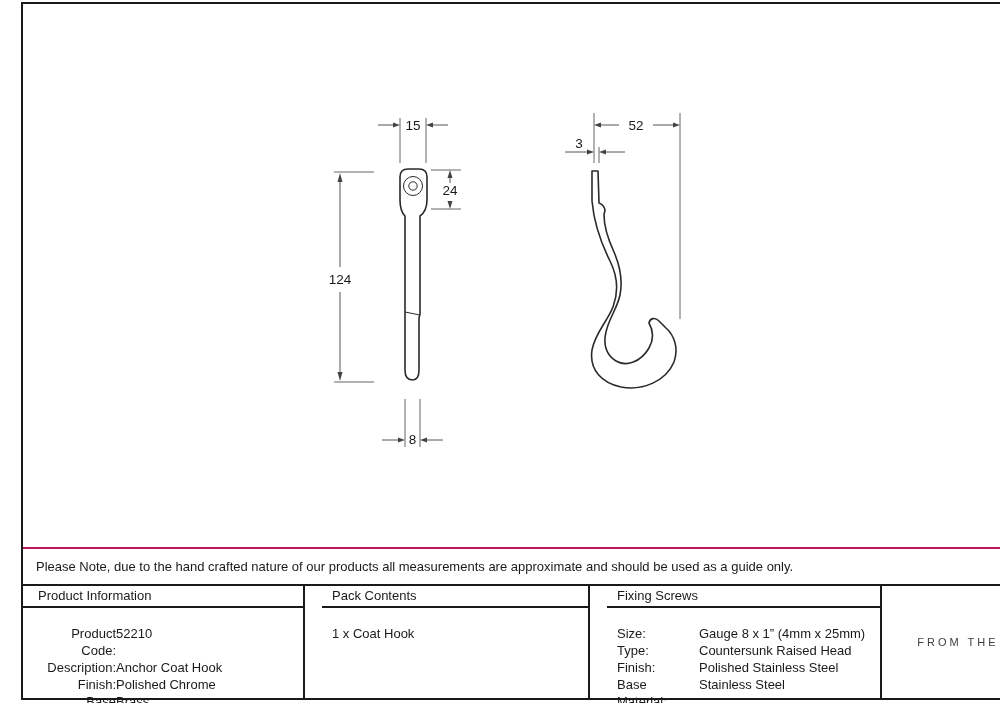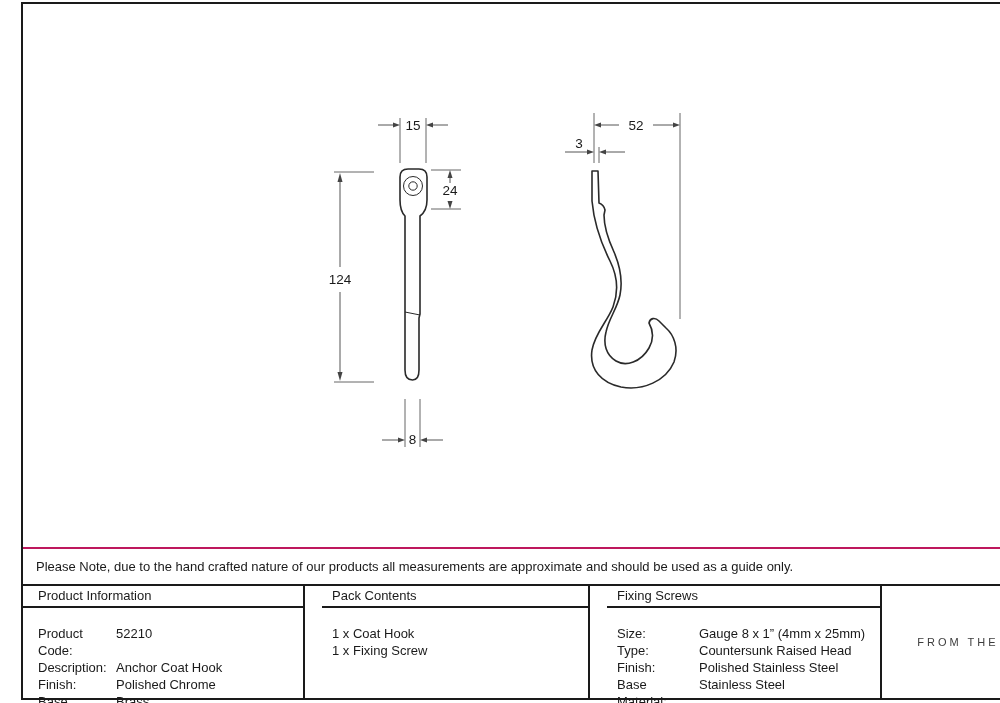--- a/index.html
+++ b/index.html
@@ -20,21 +20,21 @@
   .col-product{width:280px;}
   .col-pack{width:266px;}
   .col-screws{width:273px;}
   .col-logo{flex:1;align-items:center;justify-content:center;flex-direction:row;gap:28px;}
   .col-header{flex:none;height:20px;line-height:20px;border-bottom:2px solid #1a1a1a;font-size:13px;padding-left:10px;}
   .col-product .col-header{padding-left:15px;}
   .col-body{flex:1;padding-top:7px;font-size:13px;line-height:17px;}
   .col-product .col-body{padding-left:15px;}
   .col-pack .col-body,.col-screws .col-body{padding-left:10px;}
   .kv{display:flex;}
-  .col-product .kv .k{width:78px;flex:none;}
+  .col-product .kv .k{width:78px;flex:none;text-align:right;}
   .col-screws .kv .k{width:82px;flex:none;}
   .kv .v{white-space:nowrap;}
   .pack-item{white-space:nowrap;}
   .logo-divider{width:1px;height:30px;background:#8a8a8a;}
   .logo-text{font-size:11px;letter-spacing:3px;color:#3d3d3d;white-space:nowrap;}
 </style>
 </head>
 <body>
 
 <div class="frame">
@@ -137,21 +137,20 @@
           <span class="k">Base Material:</span>
           <span class="v">Brass</span>
         </div>
       </div>
     </div>
 
     <div class="col col-pack">
       <div class="col-header">Pack Contents</div>
       <div class="col-body">
         <div class="pack-item">1 x Coat Hook</div>
-        <div class="pack-item">1 x Fixing Screw</div>
       </div>
     </div>
 
     <div class="col col-screws">
       <div class="col-header">Fixing Screws</div>
       <div class="col-body">
         <div class="kv">
           <span class="k">Size:</span>
           <span class="v">Gauge 8 x 1” (4mm x 25mm)</span>
         </div>

